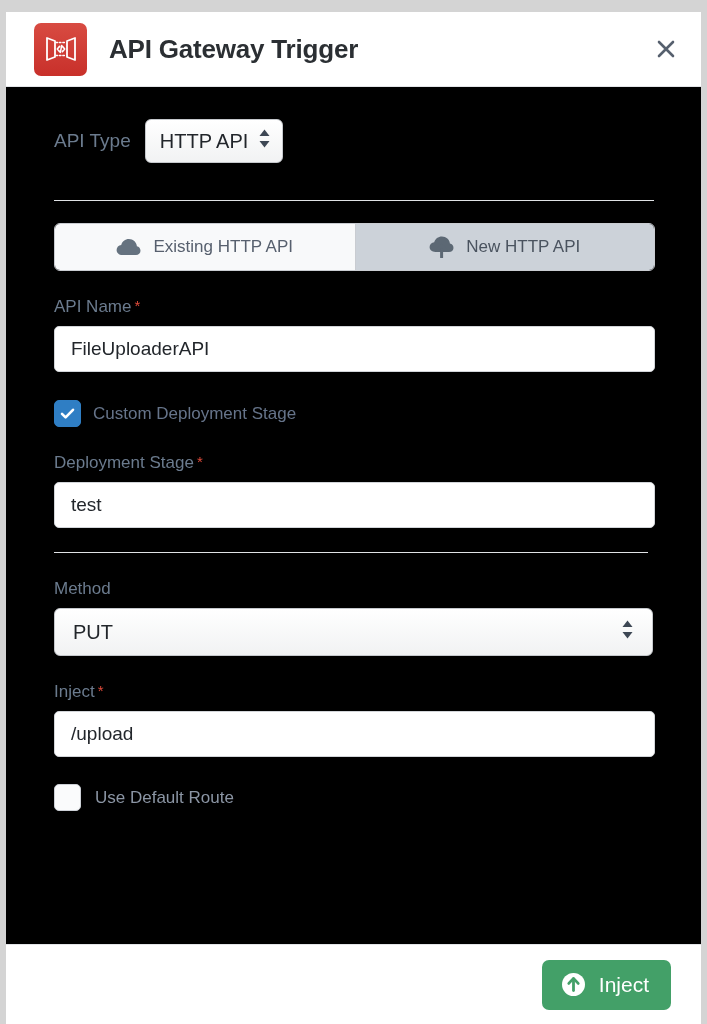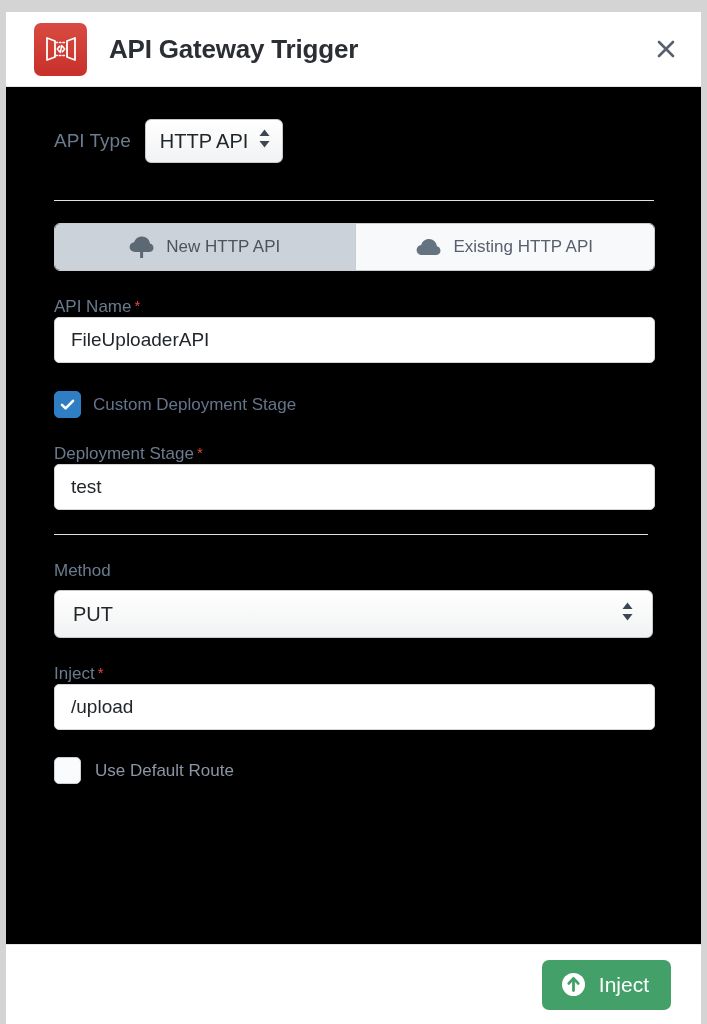--- a/index.html
+++ b/index.html
@@ -174,20 +174,21 @@
   }
   .seg svg { display: block; flex: 0 0 auto; }
 
   
   .field-label {
     margin-top: 26px;
     color: #6b7b8e;
     font-size: 17px;
   }
   .text-input {
+    margin-top: 9px;
     width: 601px;
     height: 46px;
     box-sizing: border-box;
     border: 1px solid #d2d5d9;
     border-radius: 5px;
     background: #fff;
     font-family: "Liberation Sans", sans-serif;
     font-size: 19px;
     color: #22262b;
     padding: 12px 16px;
@@ -300,37 +301,37 @@
             <path d="M6.5 20 L11.5 13.5 L1.5 13.5 Z" fill="#3d4754"></path>
           </svg>
         </span>
       </div>
     </div>
 
     <div class="divider divider-1"></div>
 
     
     <div class="segmented">
+      <div class="seg">
+        <span>
+          <svg width="25" height="18" viewBox="0 0 25 18" aria-hidden="true">
+            <path d="M6.4 17 C2.9 17 0.6 14.7 0.6 11.9 C0.6 9.3 2.6 7.1 5.2 6.9 C6.1 3.4 9.2 1 12.9 1 C17.1 1 20.6 4.2 20.9 8.3 C23.1 8.8 24.5 10.6 24.5 12.7 C24.5 15.1 22.5 17 20 17 Z" fill="#65727f"></path>
+          </svg>
+        </span>
+        <span>Existing HTTP API</span>
+      </div>
       <div class="seg active">
         <span>
           <svg width="25" height="22" viewBox="0 0 25 22" aria-hidden="true">
             <path d="M6.4 16 C2.9 16 0.6 13.8 0.6 11.1 C0.6 8.6 2.6 6.5 5.2 6.3 C6.1 2.9 9.2 0.6 12.9 0.6 C17.1 0.6 20.6 3.7 20.9 7.6 C23.1 8.1 24.5 9.9 24.5 11.9 C24.5 14.2 22.5 16 20 16 Z" fill="#5c6874"></path>
             <path d="M12.6 21.4 L12.6 10.4" stroke="#5c6874" stroke-width="3" stroke-linecap="round"></path>
             <path d="M8.6 13.6 L12.6 9.4 L16.6 13.6" fill="none" stroke="#5c6874" stroke-width="3" stroke-linecap="round" stroke-linejoin="round"></path>
           </svg>
         </span>
         <span>New HTTP API</span>
-      </div>
-      <div class="seg">
-        <span>
-          <svg width="25" height="18" viewBox="0 0 25 18" aria-hidden="true">
-            <path d="M6.4 17 C2.9 17 0.6 14.7 0.6 11.9 C0.6 9.3 2.6 7.1 5.2 6.9 C6.1 3.4 9.2 1 12.9 1 C17.1 1 20.6 4.2 20.9 8.3 C23.1 8.8 24.5 10.6 24.5 12.7 C24.5 15.1 22.5 17 20 17 Z" fill="#65727f"></path>
-          </svg>
-        </span>
-        <span>Existing HTTP API</span>
       </div>
     </div>
 
     
     <div class="field-label">
       <span>API Name</span><span class="req">*</span>
     </div>
     <input class="text-input" type="text" value="FileUploaderAPI" placeholder="" style="">
 
     

